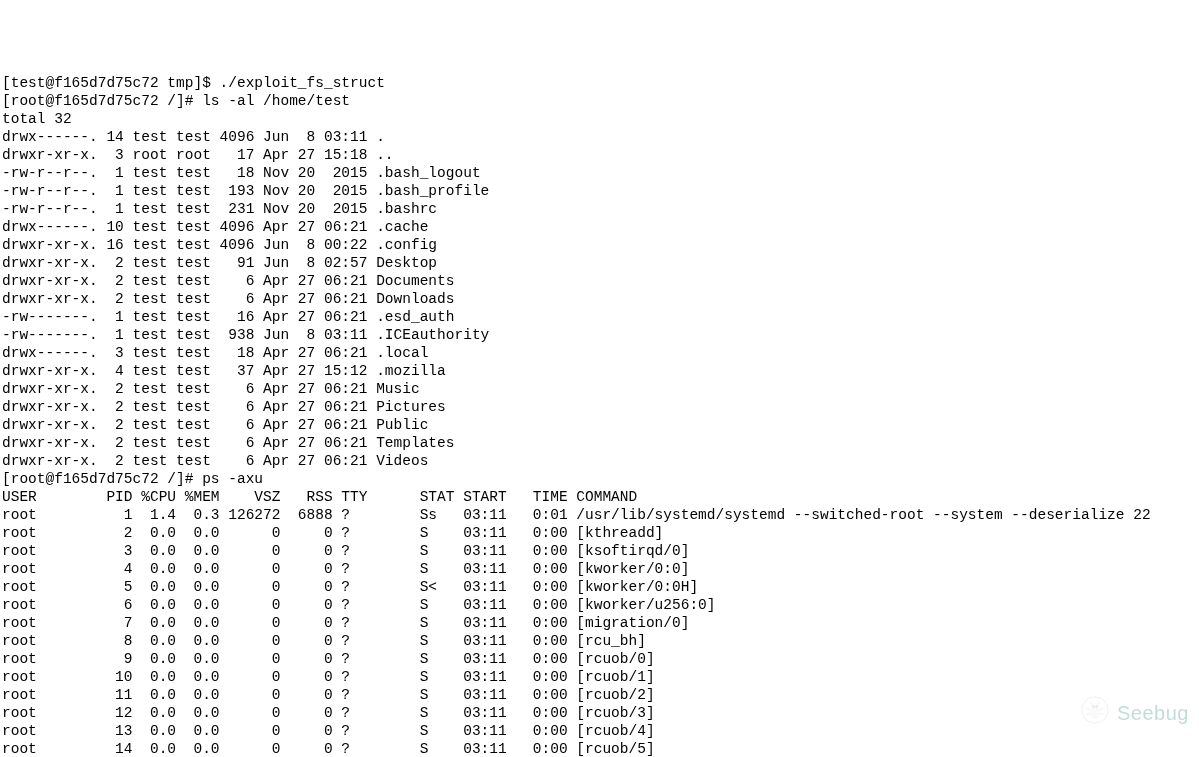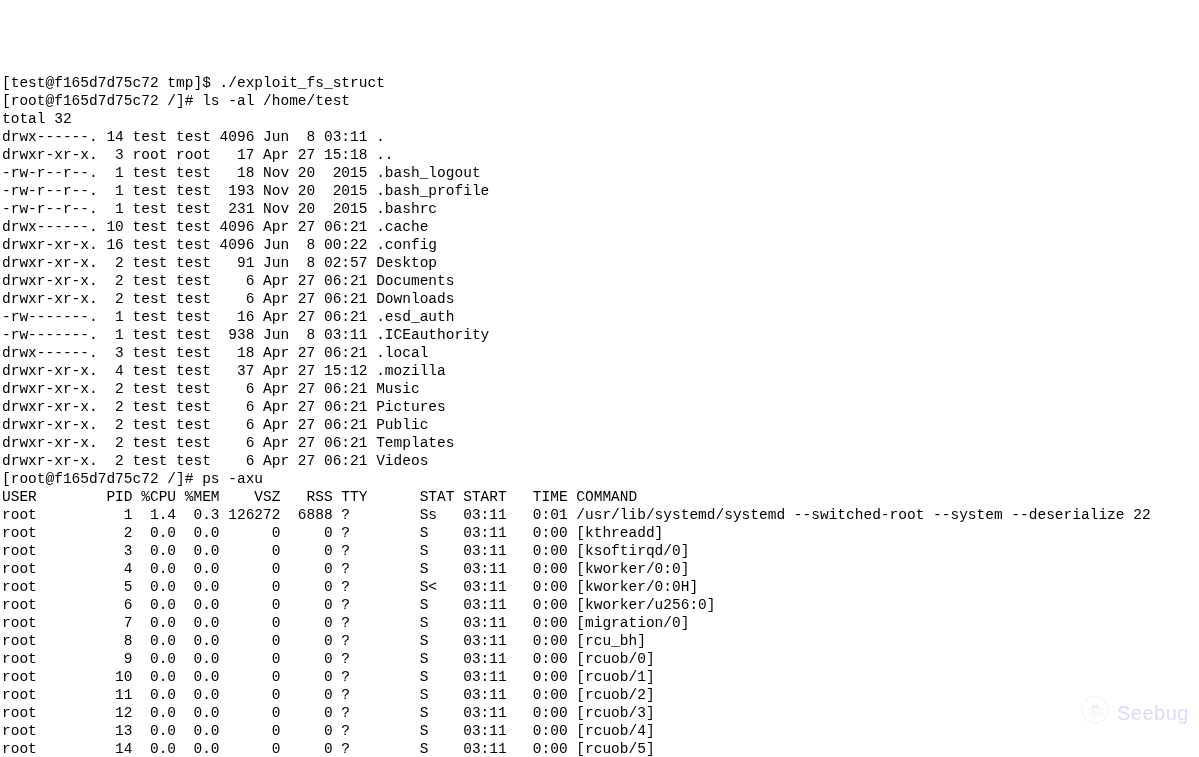--- a/index.html
+++ b/index.html
@@ -34,21 +34,21 @@
       color: #888;
       pointer-events: none;
     }
     .watermark svg {
       width: 28px;
       height: 28px;
     }
     .watermark-text {
       font-family: Arial, sans-serif;
       font-size: 20px;
-      color: #8b5cf6;
+      color: #0f766e;
       letter-spacing: 0.5px;
     }
   </style>
 </head>
 <body>
 
 
 
 <div class="terminal" id="terminal">[test@f165d7d75c72 tmp]$ ./exploit_fs_struct
 [root@f165d7d75c72 /]# ls -al /home/test

